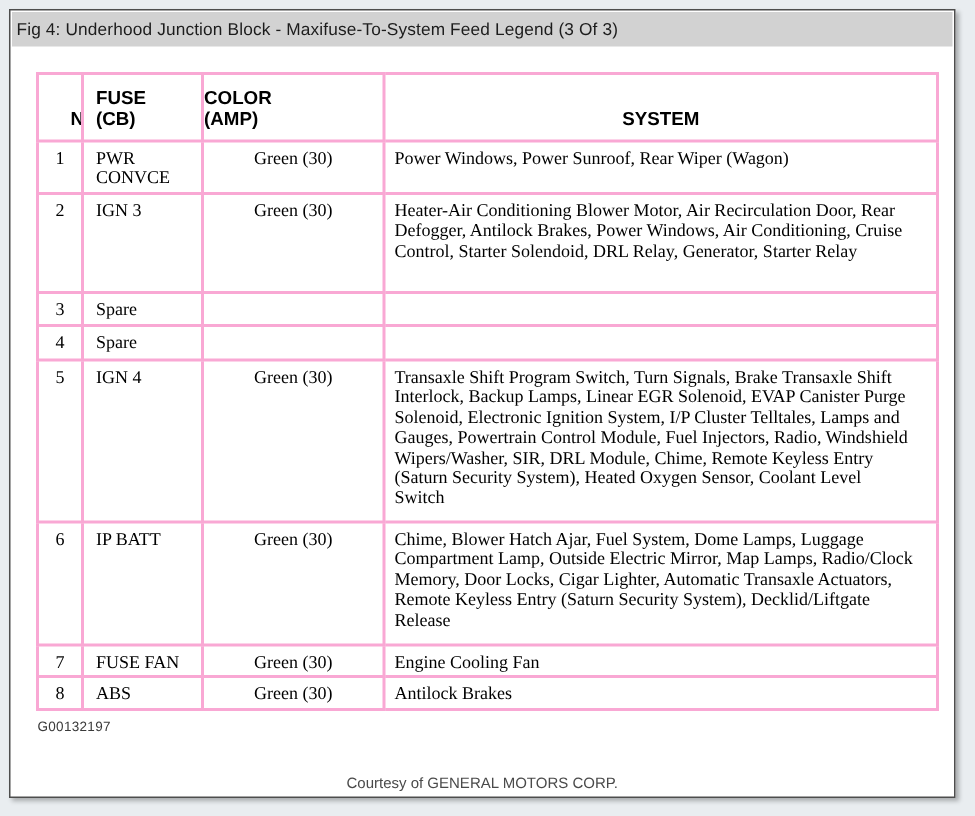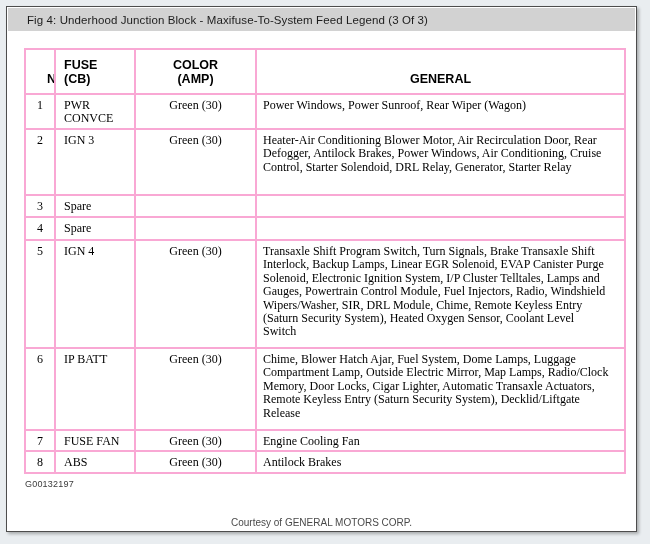--- a/index.html
+++ b/index.html
@@ -14,21 +14,21 @@
     position: absolute; left: 6px; top: 6px;
     width: 629px; height: 524px;
     background: #ffffff;
     border: 1px solid #4d4d4d;
     box-shadow: 2px 2px 3px rgba(0,0,0,0.28);
   }
   .title-bar {
     position: absolute; left: 1px; top: 1px; right: 1px; height: 23px;
     background: #d2d2d2;
     display: flex; align-items: center;
-    padding-left: 19px; box-sizing: border-box;
+    padding-left: 3px; box-sizing: border-box;
   }
   .title-bar span { font-size: 11.5px; color: #1c1c1c; letter-spacing: 0.1px; }
 
   table.legend {
     position: absolute; left: 17px; top: 41px;
     width: 600px;
     border-collapse: collapse;
     border: 2px solid #000;
     table-layout: fixed;
   }
@@ -36,21 +36,21 @@
   th {
     font-family: "Liberation Sans", sans-serif;
     font-weight: bold; font-size: 12.5px; color: #000;
     vertical-align: bottom;
     padding: 2px 0 7px 0;
     white-space: pre-line;
     line-height: 1.08;
   }
   th.h-no     { text-align: center; padding-left: 21px; }
   th.h-fuse   { text-align: left; padding-left: 8px; }
-  th.h-color  { text-align: center; margin-left: 30px; }
+  th.h-color  { text-align: left; margin-left: 30px; }
   th.h-system { text-align: center; }
   td {
     font-family: "Liberation Serif", serif;
     font-size: 12px; color: #000;
     line-height: 13.4px;
     vertical-align: top;
     padding: 4px 2px 2px 2px;
   }
   td.c-no     { text-align: center; }
   td.c-fuse   { padding-left: 8px; padding-right: 4px; margin-top: 33px; }
@@ -83,21 +83,21 @@
         <col style="width:121px">
         <col style="width:369px">
     </colgroup>
     <thead>
       <tr style="height:45px">
         <th class="h-no">NO.</th>
         <th class="h-fuse">FUSE
 (CB)</th>
         <th class="h-color">COLOR
 (AMP)</th>
-        <th class="h-system">GENERAL</th>
+        <th class="h-system">SYSTEM</th>
       </tr>
     </thead>
     <tbody>
       <tr style="height:35px">
         <td class="c-no">1</td>
         <td class="c-fuse">PWR CONVCE</td>
         <td class="c-color">Green (30)</td>
         <td class="c-system">Power Windows, Power Sunroof, Rear Wiper (Wagon)</td>
       </tr>
       <tr style="height:66px">

